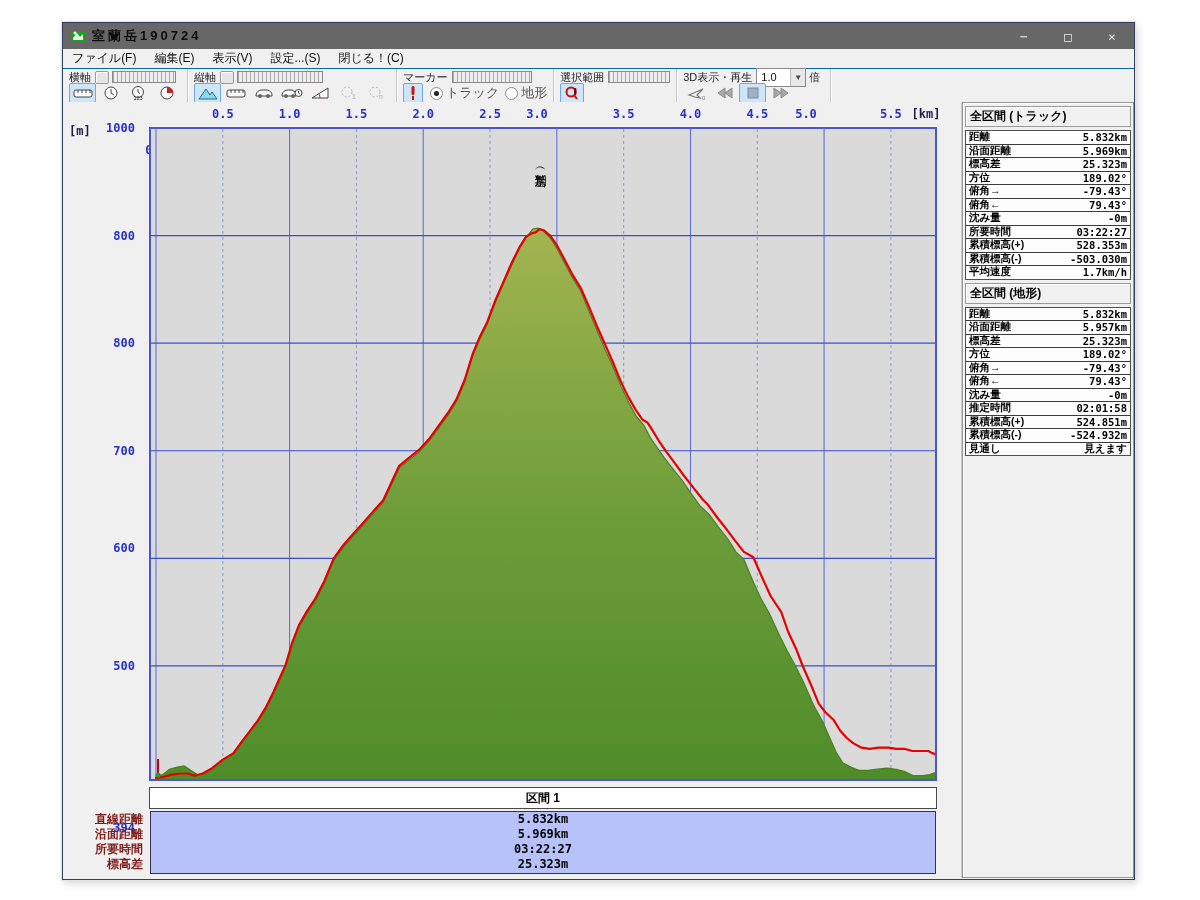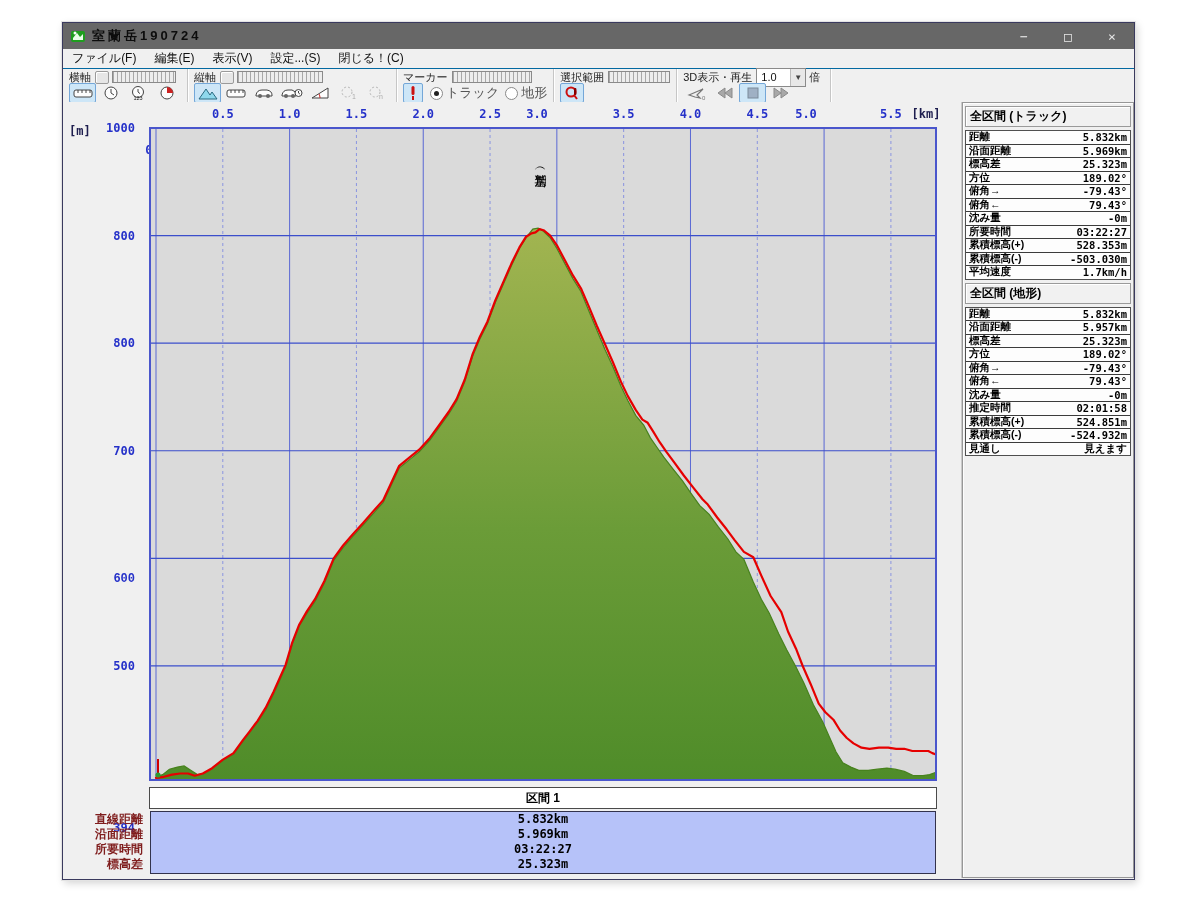--- a/index.html
+++ b/index.html
@@ -278,21 +278,21 @@
         <span style="left: 640px;">5.0</span>
         <span style="left: 724.902px;">5.5</span>
         <span class="unit" style="left: 760px; color: rgb(29, 29, 78);">[km]</span>
       </div>
 
     <div class="ylabels" id="yticks">
         <span style="top: -6px;">1000</span>
         <span style="top: 101.591px;">800</span>
         <span style="top: 209.182px;">800</span>
         <span style="top: 316.772px;">700</span>
-        <span style="top: 445px; font-family: Liberation Mono, monospace;">600</span>
+        <span style="top: 414px;">600</span>
         <span style="top: 531.954px;">500</span>
         <span style="top: 646px; margin-top: 48px;">394</span>
       </div>
     <span class="unit munit">[m]</span>
 
     <div class="plot">
       <svg id="profile-svg" width="788" height="654" viewBox="0 0 788 654">
         <defs>
           <linearGradient id="terrainGrad" x1="0" y1="95" x2="0" y2="653" gradientUnits="userSpaceOnUse">
             <stop offset="0" stop-color="#a3b551"></stop>

